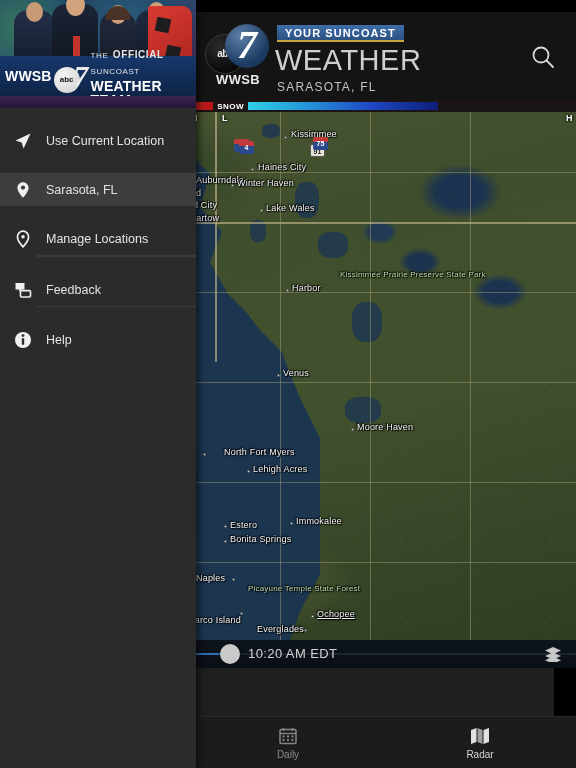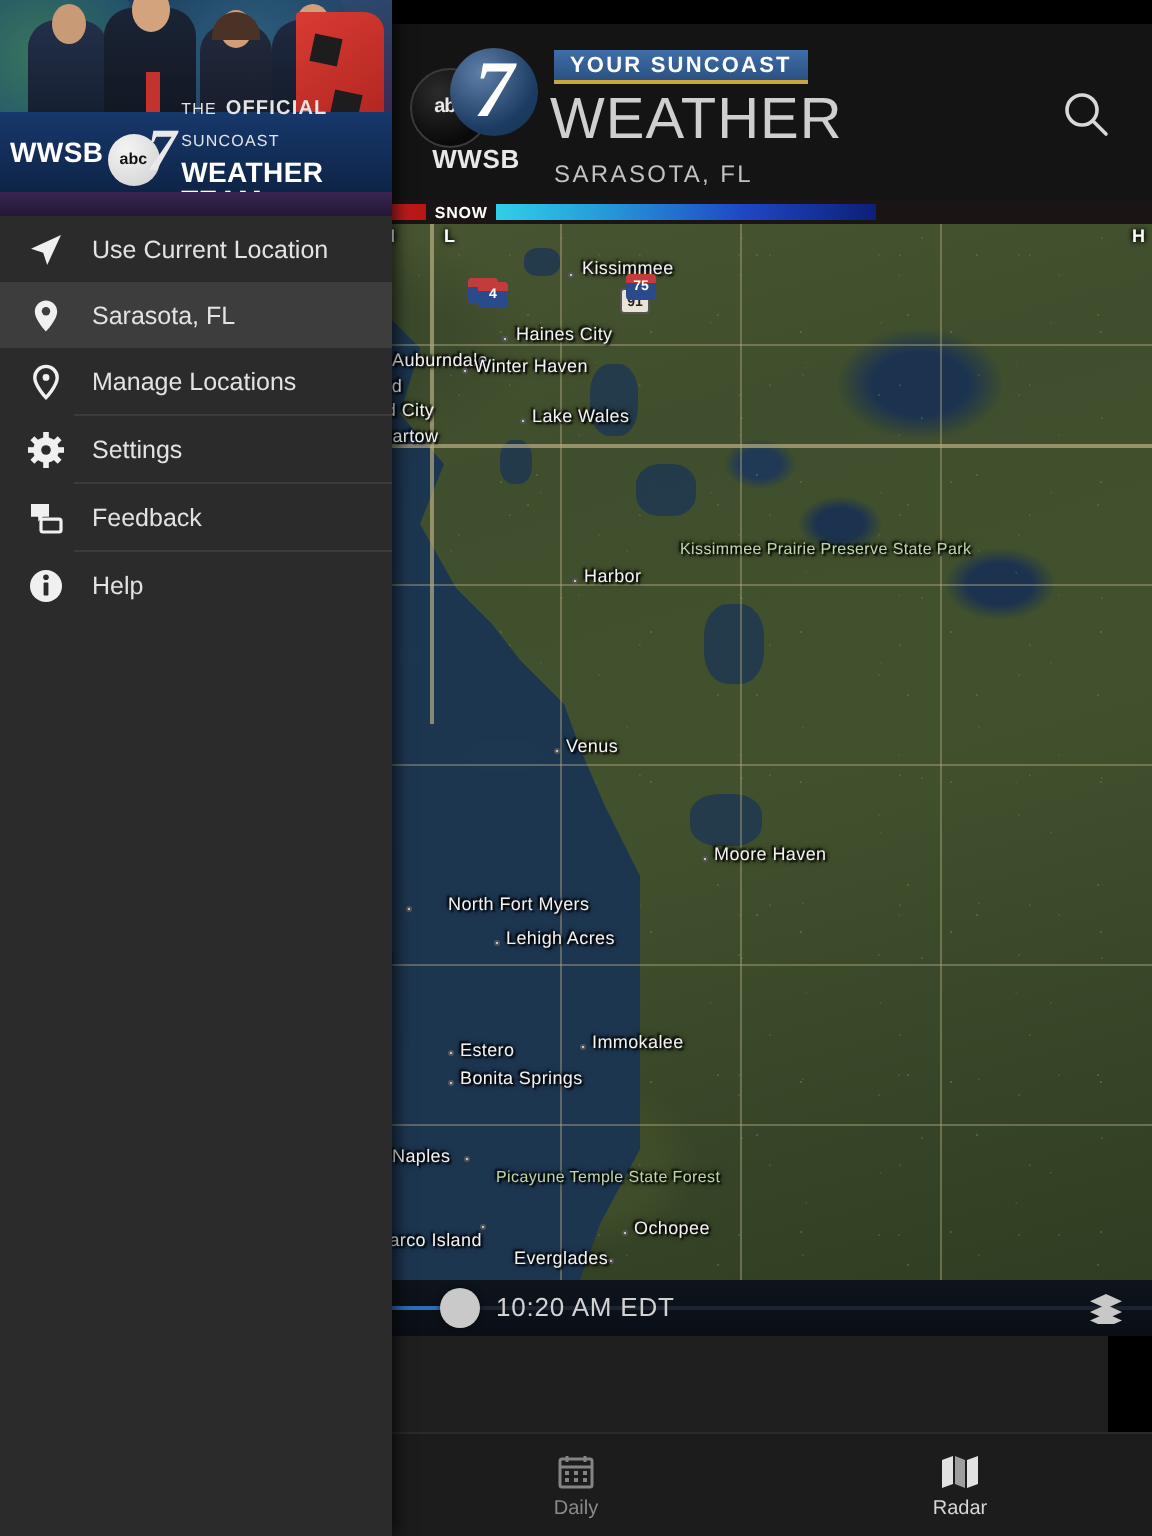--- a/index.html
+++ b/index.html
@@ -172,21 +172,21 @@
             color:#111; font-weight:bold; }
   .bn-seven { position:absolute; left:12px; top:0px; width:30px; text-align:center; font-size:30px;
               line-height:34px; color:#e9e9e9; font-weight:bold;
               font-family:"Liberation Serif", serif; font-style:italic; }
   .bn-right { margin-left:2px; line-height:1; }
   .bn-official { font-size:8px; color:#e4e4e4; letter-spacing:0.6px; }
   .bn-team { font-size:14px; font-weight:bold; color:#fff; letter-spacing:0.2px; margin-top:2px; }
   #banner-bottom { position:absolute; left:0; bottom:0; width:196px; height:12px;
                    background:linear-gradient(#3a2550,#241635); }
 
-  .menu-item { position:relative; height:33px; display:flex; align-items:center; cursor:pointer; }
+  .menu-item { position:relative; height:33px; display:flex; align-items:center; cursor:pointer;margin-top:16px; }
   .menu-item.selected { background:#3d3d3d; }
   .menu-icon { width:46px; display:flex; align-items:center; justify-content:center; }
   .menu-label { font-size:12.5px; color:#e3e3e3; }
   .divider { height:1px; background:#3c3c3c; margin-left:37px; }
 
   svg { display:block; }
 </style>
 </head>
 <body>
 
@@ -332,21 +332,21 @@
           <div class="label" style="left: 253px; top: 352px;">Lehigh Acres</div>
           <div class="city-dot" style="left: 224px; top: 413px;"></div>
           <div class="label" style="left: 230px; top: 408px;">Estero</div>
           <div class="city-dot" style="left: 290px; top: 410px;"></div>
           <div class="label" style="left: 296px; top: 404px;">Immokalee</div>
           <div class="city-dot" style="left: 224px; top: 428px;"></div>
           <div class="label" style="left: 230px; top: 422px;">Bonita Springs</div>
           <div class="city-dot" style="left: 232px; top: 466px;"></div>
           <div class="label" style="left: 196px; top: 461px;">Naples</div>
           <div class="city-dot" style="left: 311px; top: 503px;"></div>
-          <div class="label" style="left: 317px; top: 497px;">Ochopee</div>
+          <div class="label" style="left: 317px; top: 497px; text-decoration: underline;">Ochopee</div>
           <div class="city-dot" style="left: 240px; top: 500px;"></div>
           <div class="label" style="left: 187px; top: 503px;">Marco Island</div>
           <div class="city-dot" style="left: 304px; top: 517px;"></div>
           <div class="label" style="left: 257px; top: 512px;">Everglades</div>
         </div>
       <div id="map-parks">
           <div class="label park" style="left: 340px; top: 158px; width: 60px;">Kissimmee Prairie Preserve State Park</div>
           <div class="label park" style="left: 248px; top: 472px; width: 60px;">Picayune Temple State Forest</div>
         </div>
       <div id="map-shields">
@@ -488,39 +488,20 @@
         <div class="menu-item">
           <span class="menu-icon">
             <svg width="18" height="18" viewBox="0 0 18 18">
               <path d="M9 1.2c-3.1 0-5.6 2.5-5.6 5.6 0 4.2 5.6 10 5.6 10s5.6-5.8 5.6-10c0-3.1-2.5-5.6-5.6-5.6z" fill="none" stroke="#f0f0f0" stroke-width="1.7"></path>
               <circle cx="9" cy="6.7" r="1.7" fill="#f0f0f0"></circle>
             </svg>
           </span>
           <span class="menu-label">Manage Locations</span>
         </div>
         <div class="divider"></div>
-        <div class="menu-item">
-          <span class="menu-icon">
-            <svg width="18" height="18" viewBox="0 0 18 18">
-              <g fill="#f0f0f0">
-                <circle cx="9" cy="9" r="6.4"></circle>
-                <rect x="7.6" y="0" width="2.8" height="3.4"></rect>
-                <rect x="7.6" y="14.6" width="2.8" height="3.4"></rect>
-                <rect x="0" y="7.6" width="3.4" height="2.8"></rect>
-                <rect x="14.6" y="7.6" width="3.4" height="2.8"></rect>
-                <rect x="2" y="2.6" width="2.8" height="3.4" transform="rotate(-45 3.4 4.3)"></rect>
-                <rect x="13.2" y="2.6" width="2.8" height="3.4" transform="rotate(45 14.6 4.3)"></rect>
-                <rect x="2" y="12" width="2.8" height="3.4" transform="rotate(45 3.4 13.7)"></rect>
-                <rect x="13.2" y="12" width="2.8" height="3.4" transform="rotate(-45 14.6 13.7)"></rect>
-              </g>
-              <circle cx="9" cy="9" r="2.4" fill="#2b2b2b"></circle>
-            </svg>
-          </span>
-          <span class="menu-label">Settings</span>
-        </div>
         <div class="divider"></div>
         <div class="menu-item">
           <span class="menu-icon">
             <svg width="18" height="18" viewBox="0 0 18 18">
               <path d="M1.5 2h9v6.4h-3l-2.4 2.3V8.4h-3.6z" fill="#f0f0f0"></path>
               <rect x="6.5" y="9.6" width="10" height="6.4" rx="1" fill="none" stroke="#f0f0f0" stroke-width="1.6"></rect>
             </svg>
           </span>
           <span class="menu-label">Feedback</span>
         </div>

